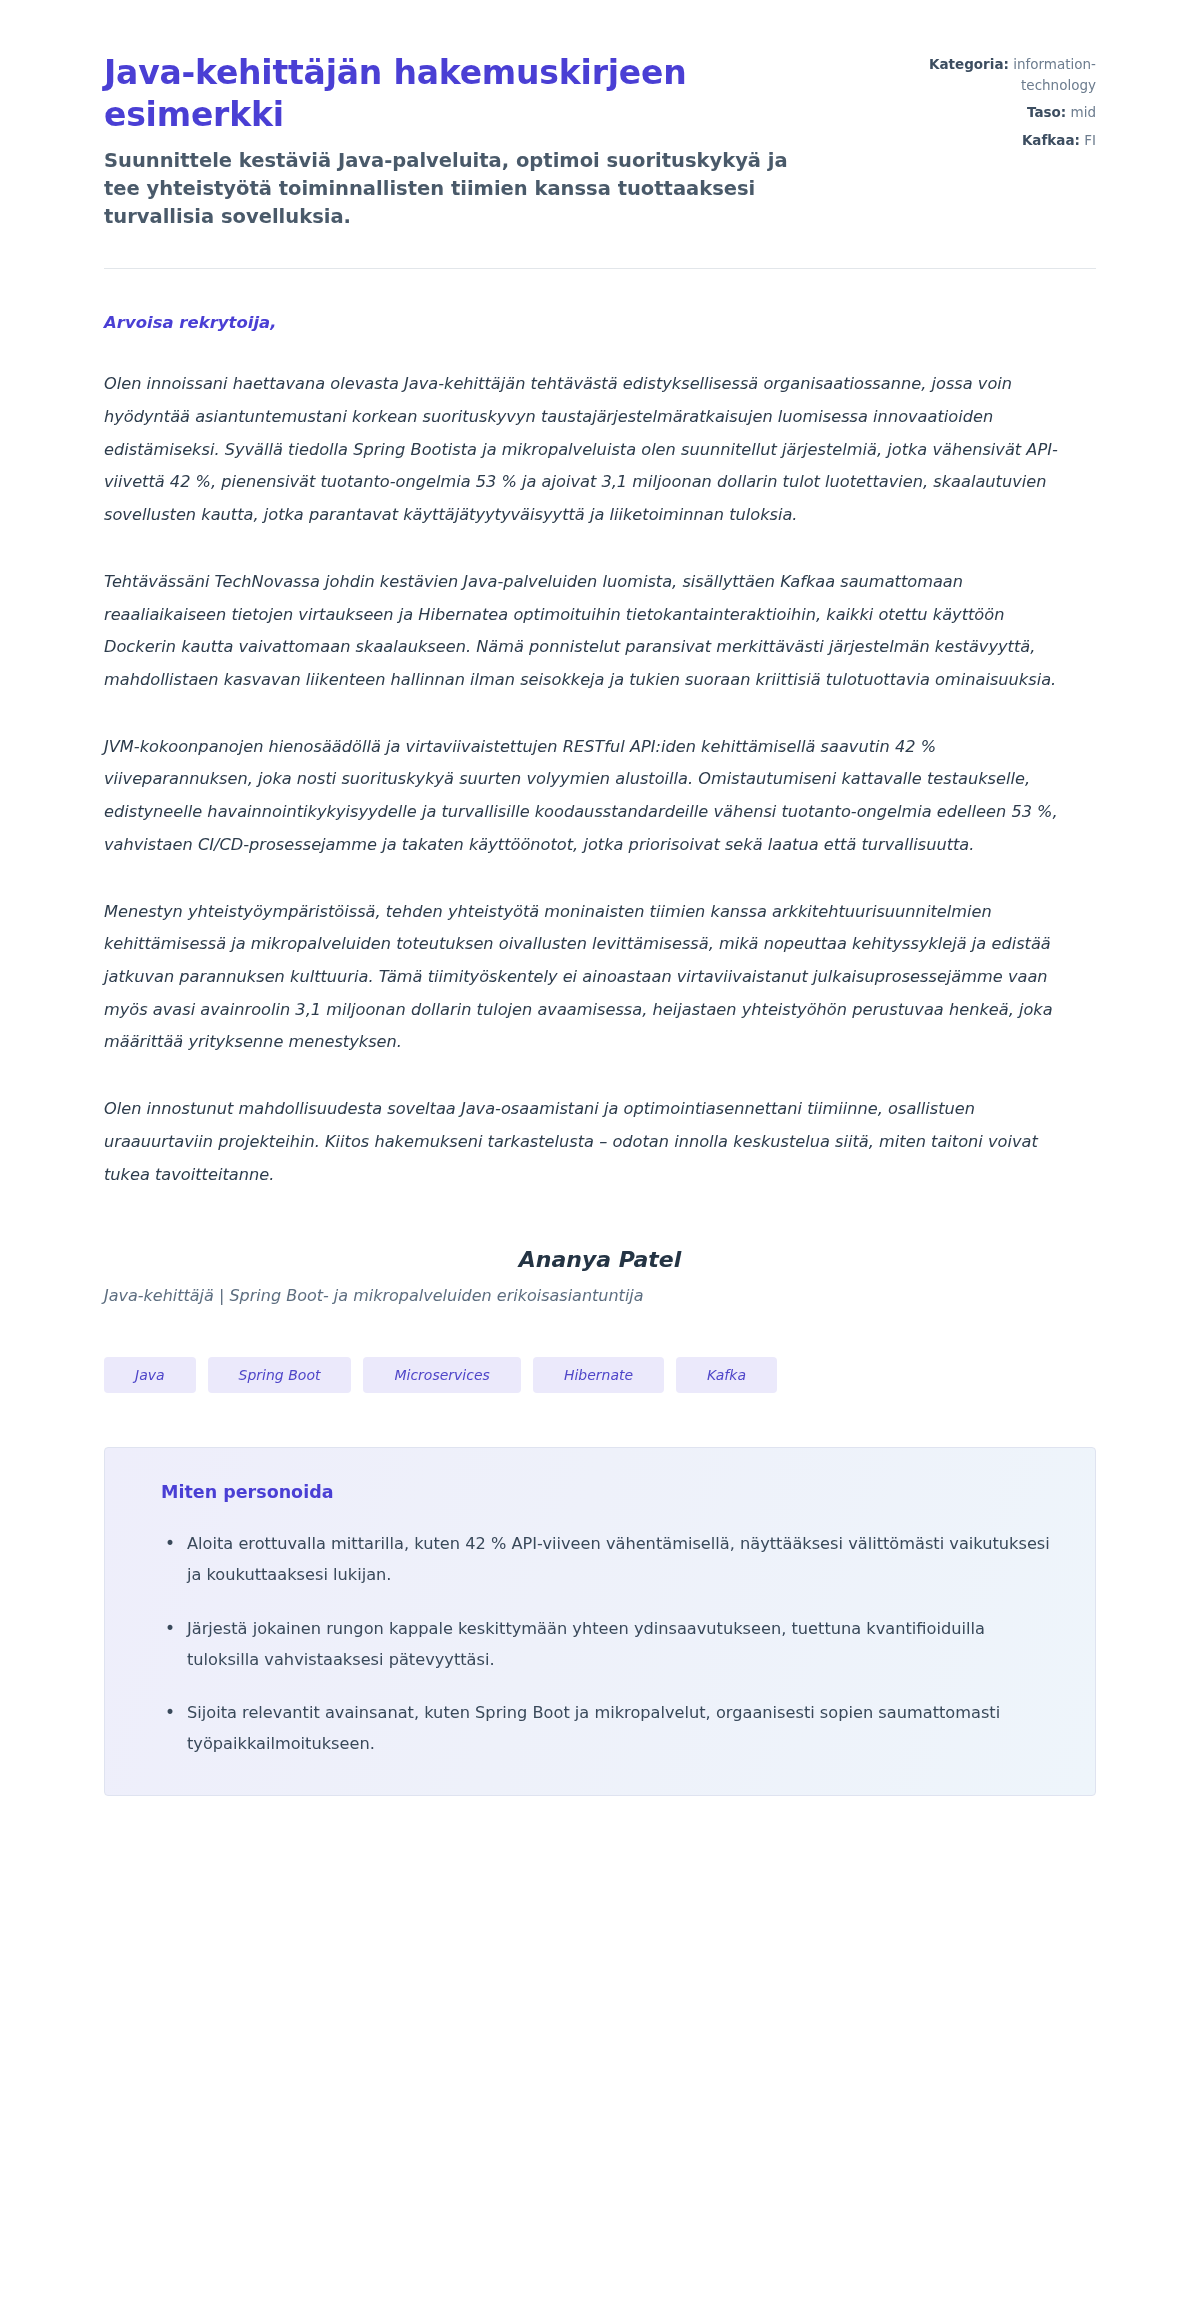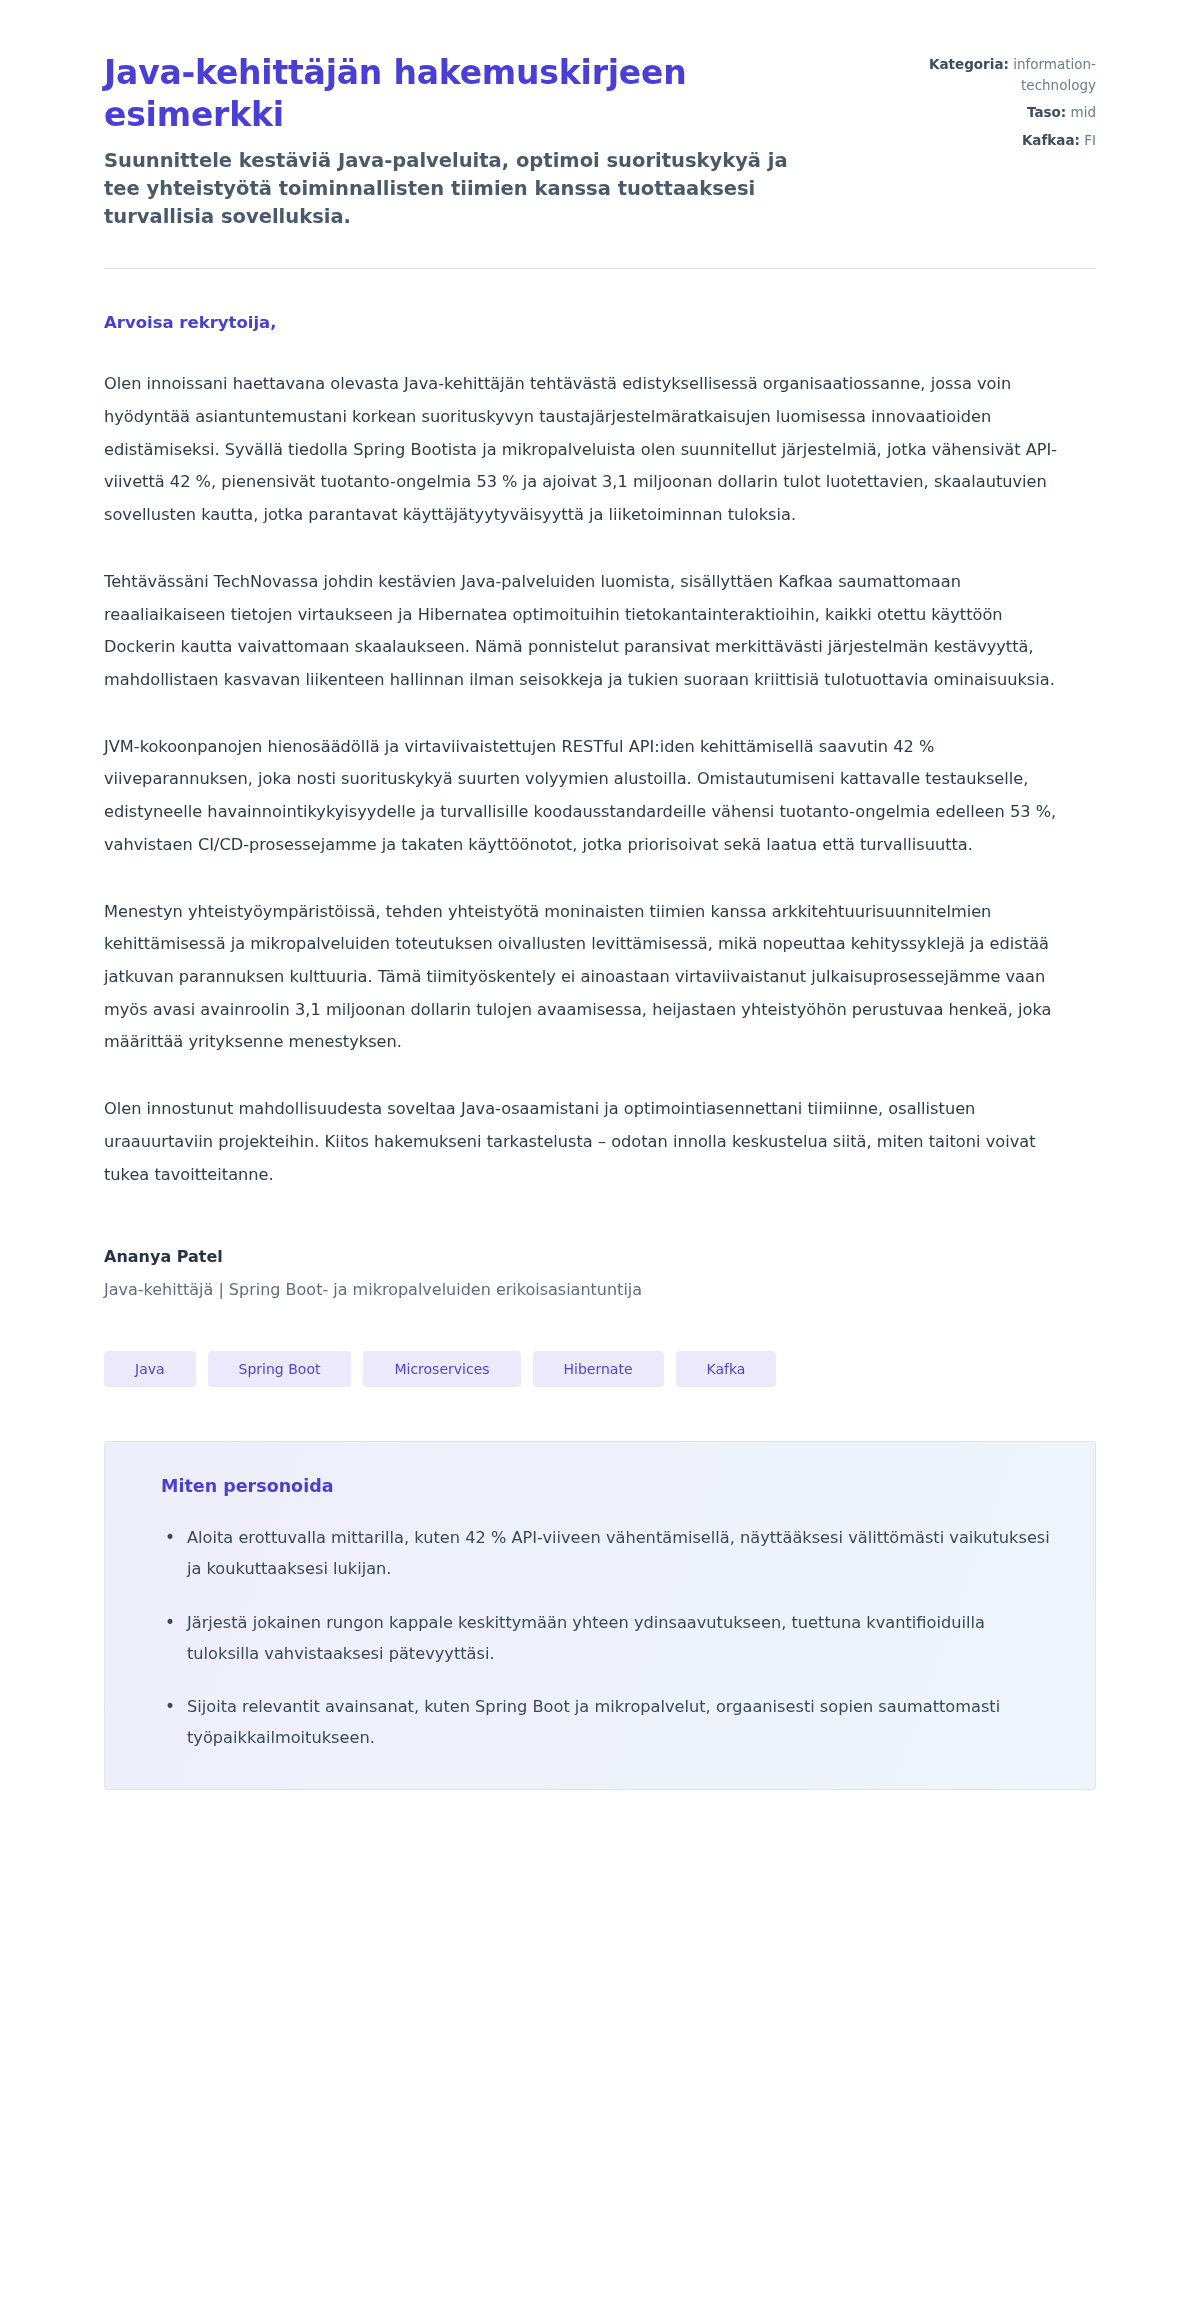--- a/index.html
+++ b/index.html
@@ -67,44 +67,45 @@
   }
   .meta-value { color: #6c7c8e; }
 
   .header-rule {
     height: 1px;
     background: #e2e6ea;
     margin: 38px 0 0 0;
   }
 
   
-  .letter { padding-top: 44px; }
+  .letter { padding-top: 44px; font-style: italic; }
 
   .salutation {
     font-size: 16.5px;
     font-weight: 700;
     color: #4a3fd4;
     margin: 0 0 36px 0;
   }
 
   .letter p.body-para {
     font-size: 16.2px;
     line-height: 2.02;
     color: #2d3c4c;
     margin: 15px 0 34px 0;
     max-width: 960px;
   }
 
   
   .signature { margin-top: 56px; }
   .sign-name {
-    font-size: 16px;
+    font-size: 22px;
     font-weight: 700;
     color: #243444;
     margin: 0 0 14px 0;
+    text-align: center;
   }
   .sign-role {
     font-size: 16px;
     color: #5d6e80;
     margin: 0;
   }
 
   
   .tag-list {
     display: flex;

